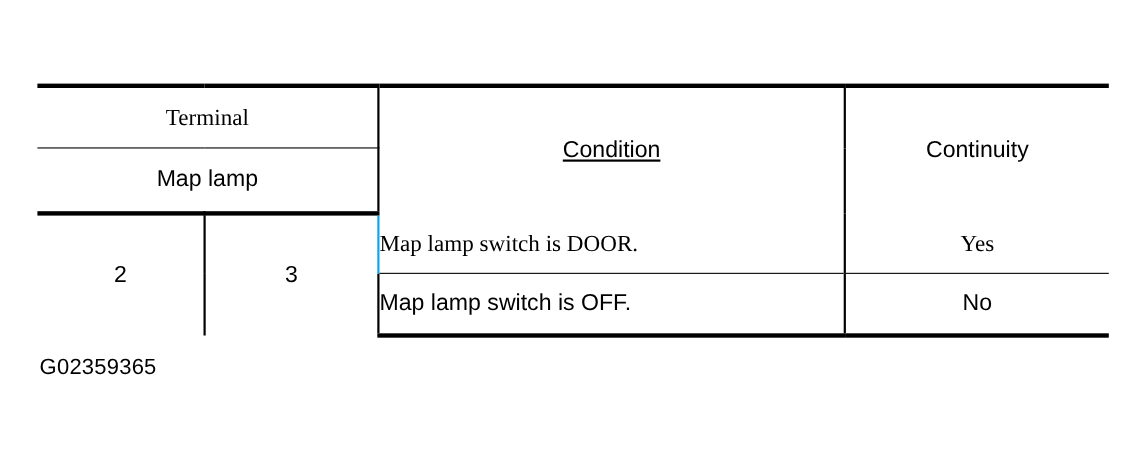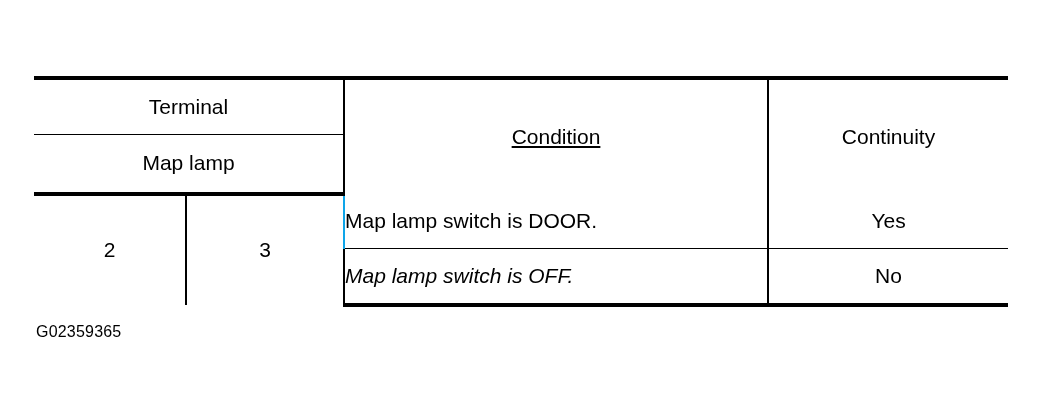--- a/index.html
+++ b/index.html
@@ -45,21 +45,21 @@
 
   
   .col-t2 { width: 152px; }
   .col-t3 { width: 158px; }
   .col-cond { width: 424px; }
   .col-cont { width: 240px; }
 
   
   .rule-top    { border-top: 4px solid #000; }
   .rule-bottom { border-bottom: 4px solid #000; }
-  .rule-thin-b { border-bottom: 1.6px solid #000; }
+  .rule-thin-b { border-bottom: 1.6px solid #000; font-family: Liberation Serif, serif; }
   .rule-thick-b{ border-bottom: 4px solid #000; }
 
   .vline-r { border-right: 2px solid #000; }
 
   
   .ctr { text-align: center; }
   .lft { text-align: left; padding-left: 22px; }
 
   
   .hdr-terminal { height: 54px; }
@@ -67,21 +67,21 @@
   .hdr-tall     { height: 111px; }
 
   
   .body-row { height: 54px; }
 
   
   #caption {
     position: absolute;
     left: 36px;
     top: 323px;
-    font-size: 16px;
+    font-size: 20px;
     letter-spacing: 0.2px;
     white-space: nowrap;
   }
 </style>
 </head>
 <body>
 
 <div id="table-wrap">
   <table class="continuity">
     <colgroup>
@@ -103,20 +103,20 @@
       </tr>
 
       <tr>
         <td class="ctr vline-r body-row" rowspan="2">2</td>
         <td class="ctr body-row" rowspan="2">3</td>
         <td class="lft vline-r rule-thin-b body-row" style="border-left:2px solid #0ea5e9;">Map lamp switch is DOOR.</td>
         <td class="ctr rule-thin-b body-row">Yes</td>
       </tr>
 
       <tr>
-        <td class="lft vline-r rule-bottom body-row" style="border-left:2px solid #000;font-style:italic;">Map lamp switch is OFF.</td>
+        <td class="lft vline-r rule-bottom body-row" style="border-left:2px solid #000;">Map lamp switch is OFF.</td>
         <td class="ctr rule-bottom body-row">No</td>
       </tr>
     </tbody>
   </table>
 </div>
 
 <div id="caption">G02359365</div>
 
 </body></html>

